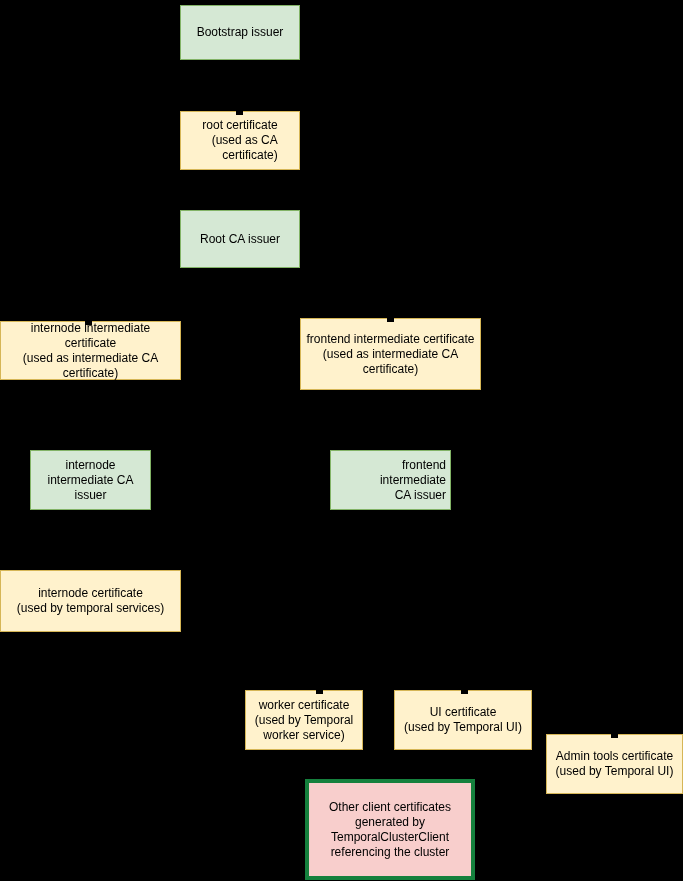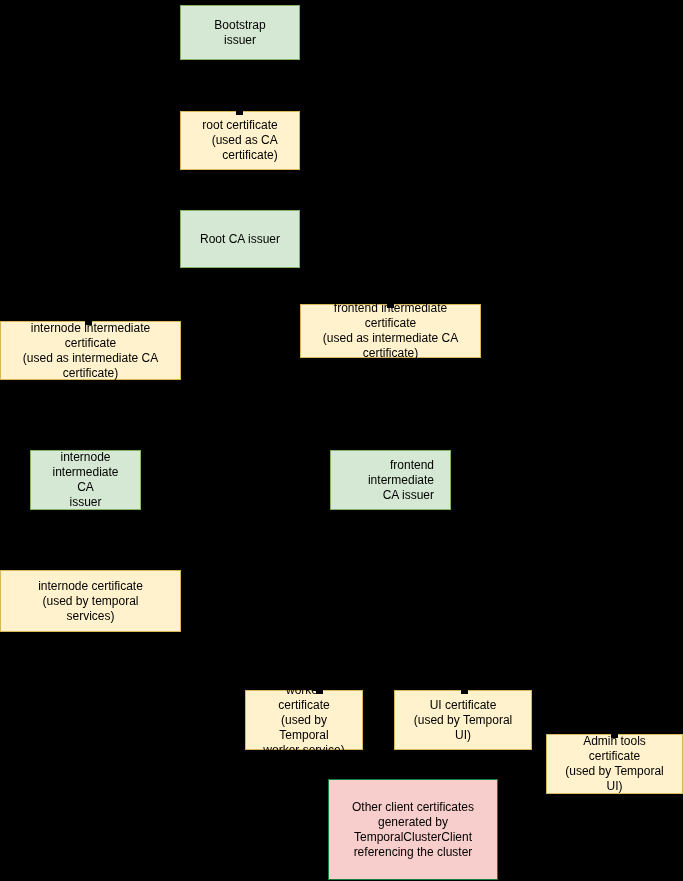--- a/index.html
+++ b/index.html
@@ -19,52 +19,51 @@
     position: absolute;
     box-sizing: border-box;
     display: flex;
     align-items: center;
     justify-content: center;
     text-align: center;
     color: #000000;
     font-size: 12px;
     line-height: 1.25;
     white-space: pre-line;
-    padding: 2px 16px;
+    padding: 2px 4px;
   }
   .node .label { white-space: pre-line; }
   .issuer {
     background: #d5e8d4;
     border: 1px solid #82b366;
   }
   .certificate {
     background: #fff2cc;
     border: 1px solid #d6b656;
   }
   .client {
     background: #f8cecc;
-    border: 1px solid #15803d;
-    margin-left: 23px;
+    border: 4px solid #15803d;
   }
   
   .notch {
     position: absolute;
     top: -2px;
     width: 7px;
     height: 5px;
     background: #000000;
   }
 
   
   #n-bootstrap        { left: 180px; top: 5px;   width: 120px; height: 55px; }
   #n-root-cert        { left: 180px; top: 111px; width: 120px; height: 59px; text-align: right; }
   #n-root-ca-issuer   { left: 180px; top: 210px; width: 120px; height: 58px; }
   #n-internode-int-cert { left: 0px;   top: 321px; width: 181px; height: 59px; }
-  #n-frontend-int-cert  { left: 300px; top: 304px; width: 181px; height: 54px; }
-  #n-internode-int-issuer { left: 30px;  top: 450px; width: 111px; height: 60px; }
+  #n-frontend-int-cert  { left: 300px; top: 318px; width: 181px; height: 72px; }
+  #n-internode-int-issuer { left: 30px;  top: 450px; width: 121px; height: 60px; }
   #n-frontend-int-issuer  { left: 330px; top: 450px; width: 121px; height: 60px; text-align: right; }
   #n-internode-cert   { left: 0px;   top: 570px; width: 181px; height: 62px; }
   #n-frontend-cert    { left: 99px;  top: 690px; width: 141px; height: 60px; }
   #n-worker-cert      { left: 245px; top: 690px; width: 118px; height: 60px; }
   #n-ui-cert          { left: 394px; top: 690px; width: 138px; height: 60px; }
   #n-admin-cert       { left: 546px; top: 690px; width: 137px; height: 60px; margin-top: 44px; }
   #n-other-client     { left: 305px; top: 779px; width: 170px; height: 101px; }
 
   
   #n-root-cert .notch          { left: 55px; }

